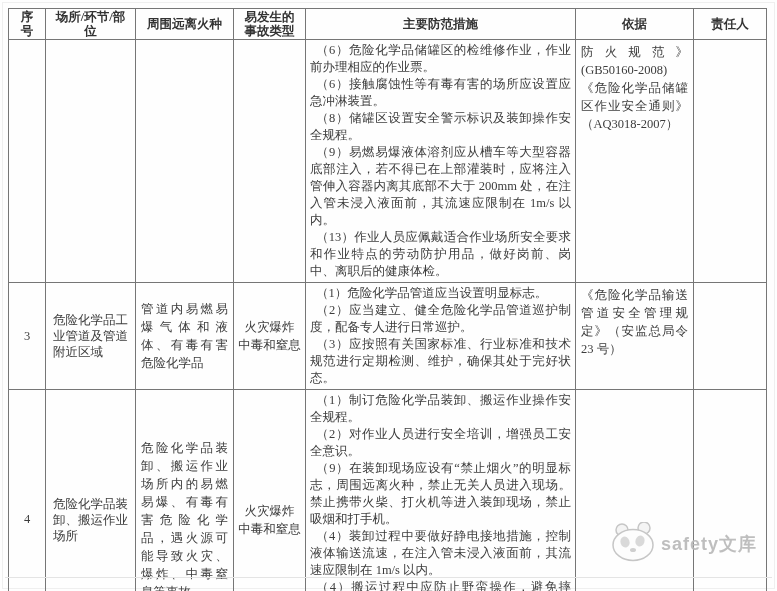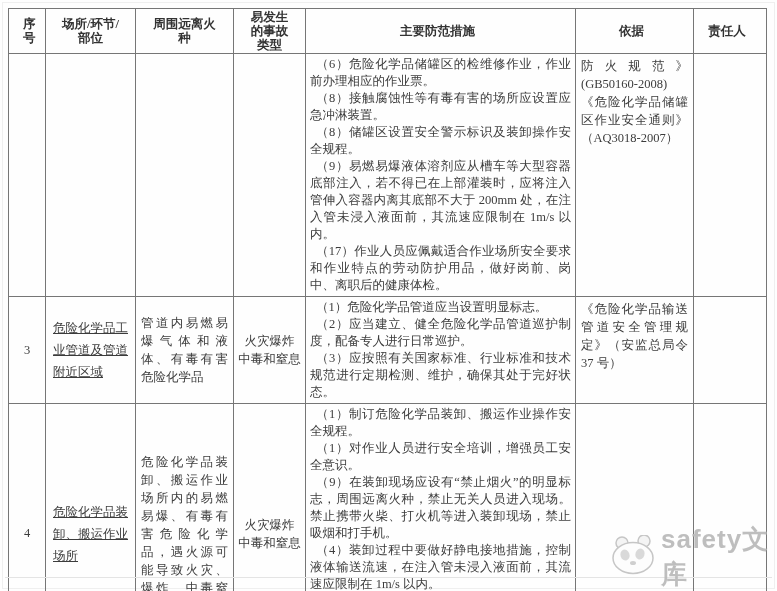--- a/index.html
+++ b/index.html
@@ -9,45 +9,46 @@
     font-family:"Liberation Serif","DejaVu Serif",serif;
   }
   .frame{position:absolute;inset:2px;border:1px solid #efefef;pointer-events:none;}
   .bottom-line{position:absolute;left:5px;right:5px;top:577px;height:1px;background:#e4e4e4;}
 
   table.doc{
     position:absolute;left:8px;top:8px;width:758px;
     table-layout:fixed;border-collapse:collapse;
   }
   td,th{border:1px solid #767676;overflow:hidden;font-size:12.5px;}
-  th{font-weight:bold;color:#333;text-align:center;padding:1px 14px;line-height:14px;}
+  th{font-weight:bold;color:#333;text-align:center;padding:1px 8px;line-height:14px;}
   th.left{text-align:center;padding-left:8px;}
 
   tr.h  {height:30px;}
   tr.ra {height:223px;}
   tr.r3 {height:91px;}
   tr.r4 {height:185px;}
 
   td.seq{text-align:center;vertical-align:middle;}
-  td.loc{vertical-align:middle;padding:0 7px;text-align:justify;text-justify:inter-character;line-height:22px;text-decoration:underline;}
+  td.loc{vertical-align:middle;padding:0 7px;text-align:justify;text-justify:inter-character;line-height:16px;}
   td.haz{vertical-align:middle;padding:8px 5px;text-align:justify;text-justify:inter-character;line-height:18px;}
   td.acc{vertical-align:middle;text-align:center;line-height:18px;padding:16px 2px;}
   td.mea{vertical-align:top;padding:2px 4px;}
   td.mea p{margin:0;text-align:justify;text-justify:inter-character;text-indent:6px;line-height:17px;}
   td.bas{vertical-align:top;padding:3px 5px;}
   td.bas p{margin:0;line-height:18px;text-align:justify;text-justify:inter-character;}
 
   .watermark{
     position:absolute;left:610px;top:522px;z-index:5;
     display:flex;align-items:center;gap:3px;
   }
   .wm-text{
     font-family:"Liberation Sans","DejaVu Sans",sans-serif;
-    font-weight:bold;font-size:26px;letter-spacing:1px;
+    font-weight:bold;font-size:18px;letter-spacing:1px;
     color:rgba(185,185,185,0.92);
+    text-align:center;
   }
 </style>
 </head>
 <body>
 
 <div class="frame"></div>
 
 <table class="doc">
   <colgroup>
     <col style="width:37px">
@@ -73,24 +74,24 @@
   <tr class="ra">
     <td class="seq"></td>
     <td class="loc"></td>
     <td class="haz"></td>
     <td class="acc">
       <div></div>
       <div></div>
     </td>
     <td class="mea">
       <p>（6）危险化学品储罐区的检维修作业，作业前办理相应的作业票。</p>
-      <p>（8）接触腐蚀性等有毒有害的场所应设置应急冲淋装置。</p>
+      <p>（6）接触腐蚀性等有毒有害的场所应设置应急冲淋装置。</p>
       <p>（8）储罐区设置安全警示标识及装卸操作安全规程。</p>
       <p>（9）易燃易爆液体溶剂应从槽车等大型容器底部注入，若不得已在上部灌装时，应将注入管伸入容器内离其底部不大于 200mm 处，在注入管未浸入液面前，其流速应限制在 1m/s 以内。</p>
-      <p>（17）作业人员应佩戴适合作业场所安全要求和作业特点的劳动防护用品，做好岗前、岗中、离职后的健康体检。</p>
+      <p>（13）作业人员应佩戴适合作业场所安全要求和作业特点的劳动防护用品，做好岗前、岗中、离职后的健康体检。</p>
     </td>
     <td class="bas">
       <p>防火规范》(GB50160-2008)</p>
       <p>《危险化学品储罐区作业安全通则》（AQ3018-2007）</p>
     </td>
     <td></td>
   </tr>
 
   <tr class="r3">
     <td class="seq">3</td>
@@ -99,36 +100,36 @@
     <td class="acc">
       <div>火灾爆炸</div>
       <div>中毒和窒息</div>
     </td>
     <td class="mea">
       <p>（1）危险化学品管道应当设置明显标志。</p>
       <p>（2）应当建立、健全危险化学品管道巡护制度，配备专人进行日常巡护。</p>
       <p>（3）应按照有关国家标准、行业标准和技术规范进行定期检测、维护，确保其处于完好状态。</p>
     </td>
     <td class="bas">
-      <p>《危险化学品输送管道安全管理规定》（安监总局令 37 号）</p>
+      <p>《危险化学品输送管道安全管理规定》（安监总局令 23 号）</p>
     </td>
     <td></td>
   </tr>
 
   <tr class="r4">
     <td class="seq">4</td>
     <td class="loc">危险化学品装卸、搬运作业场所</td>
     <td class="haz">危险化学品装卸、搬运作业场所内的易燃易爆、有毒有害危险化学品，遇火源可能导致火灾、爆炸、中毒窒息等事故。</td>
     <td class="acc">
       <div>火灾爆炸</div>
       <div>中毒和窒息</div>
     </td>
     <td class="mea">
       <p>（1）制订危险化学品装卸、搬运作业操作安全规程。</p>
-      <p>（1）对作业人员进行安全培训，增强员工安全意识。</p>
+      <p>（2）对作业人员进行安全培训，增强员工安全意识。</p>
       <p>（9）在装卸现场应设有“禁止烟火”的明显标志，周围远离火种，禁止无关人员进入现场。禁止携带火柴、打火机等进入装卸现场，禁止吸烟和打手机。</p>
       <p>（4）装卸过程中要做好静电接地措施，控制液体输送流速，在注入管未浸入液面前，其流速应限制在 1m/s 以内。</p>
       <p>（4）搬运过程中应防止野蛮操作，避免摔碰、撞击、拖拉、摩擦、颠簸、震荡、翻滚，以防引起爆炸，不得使用非防爆叉车进入甲乙类仓库。</p>
     </td>
     <td class="bas"></td>
     <td></td>
   </tr>
 
 </tbody>
   </table>

